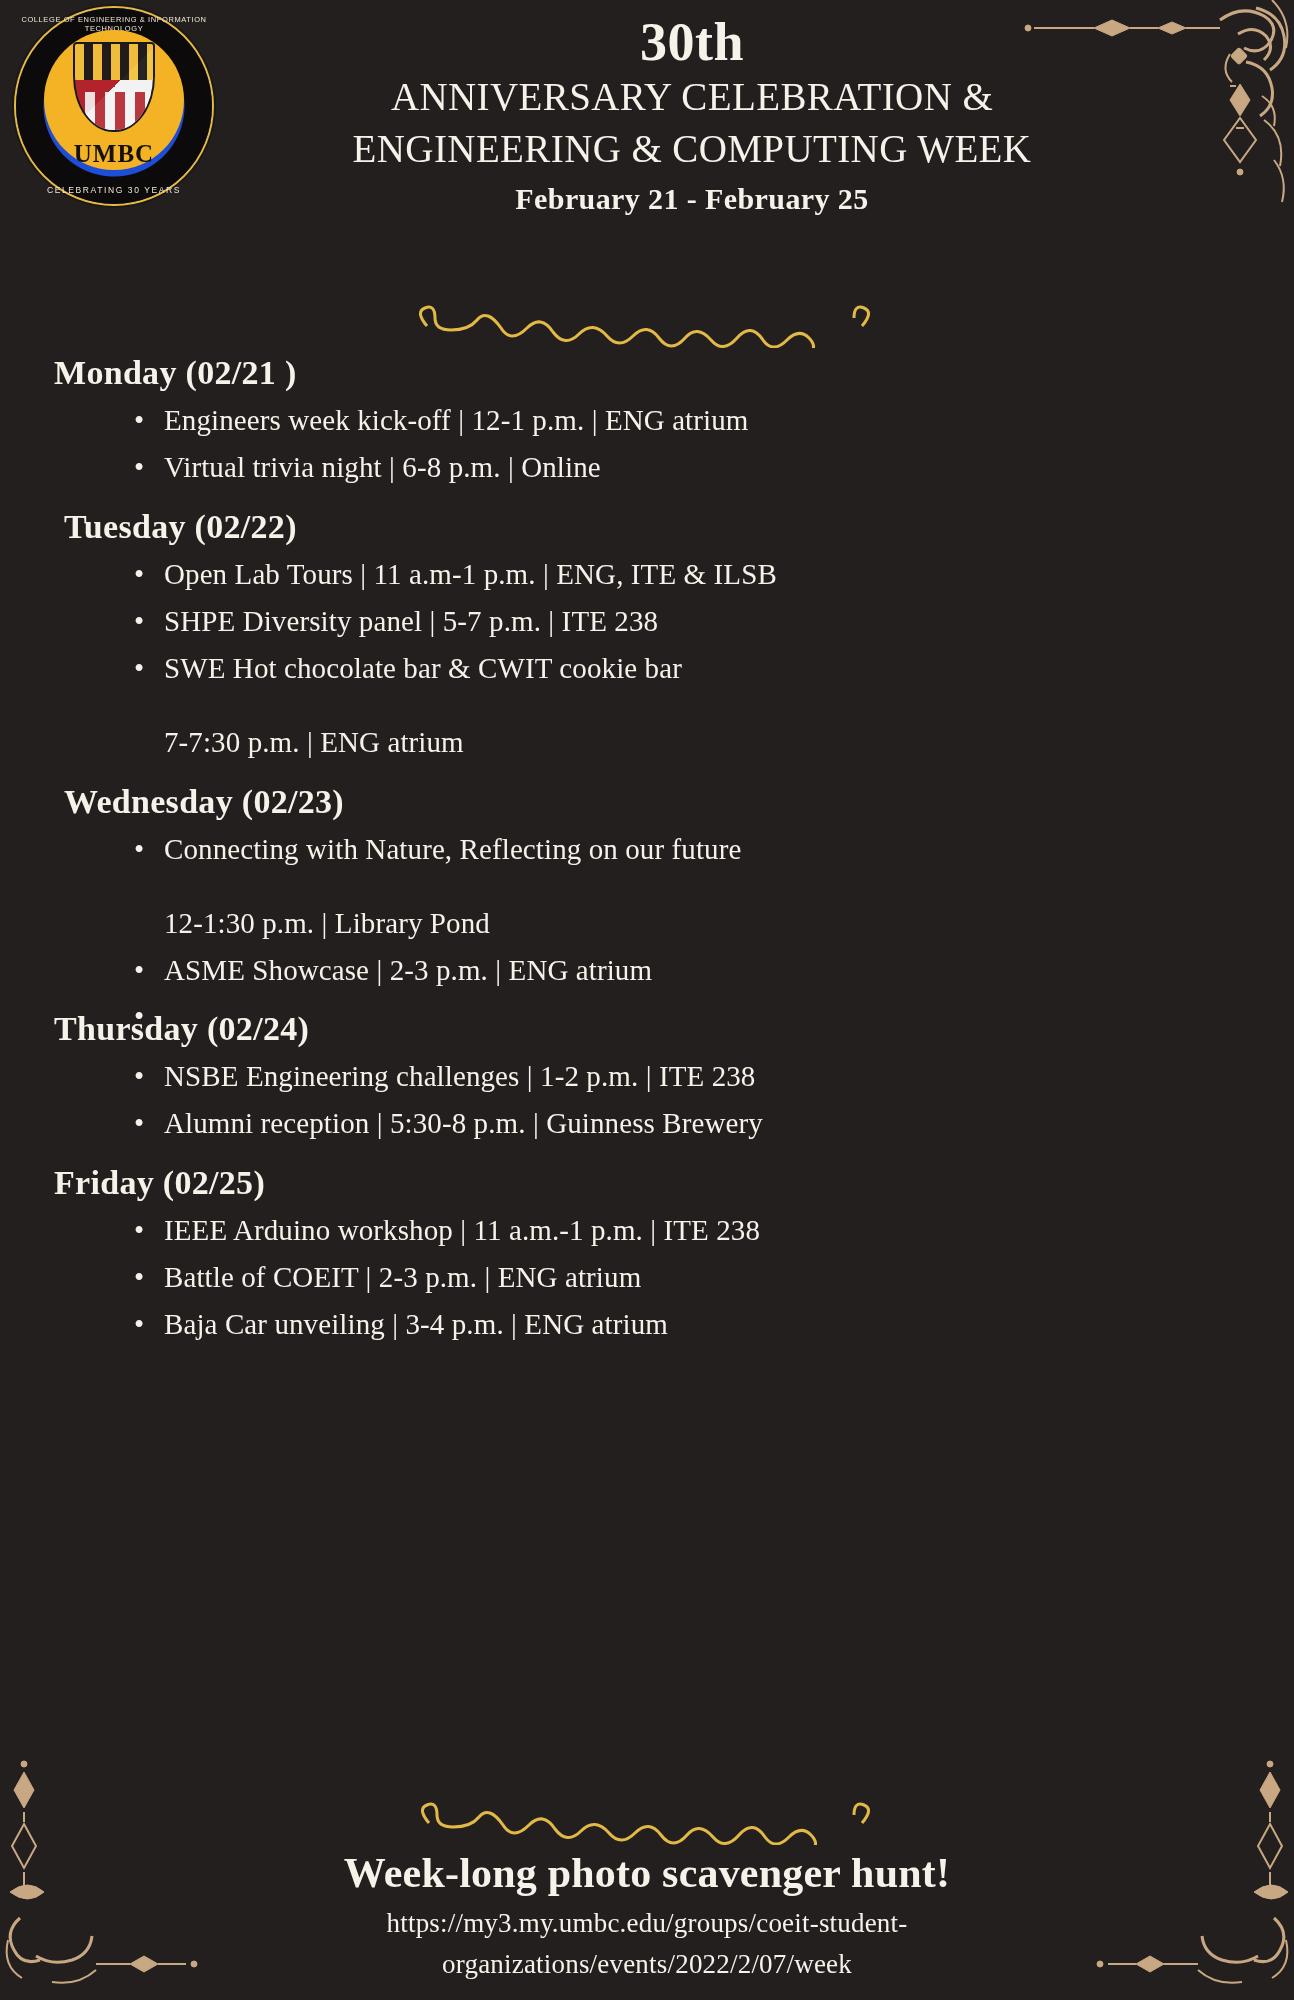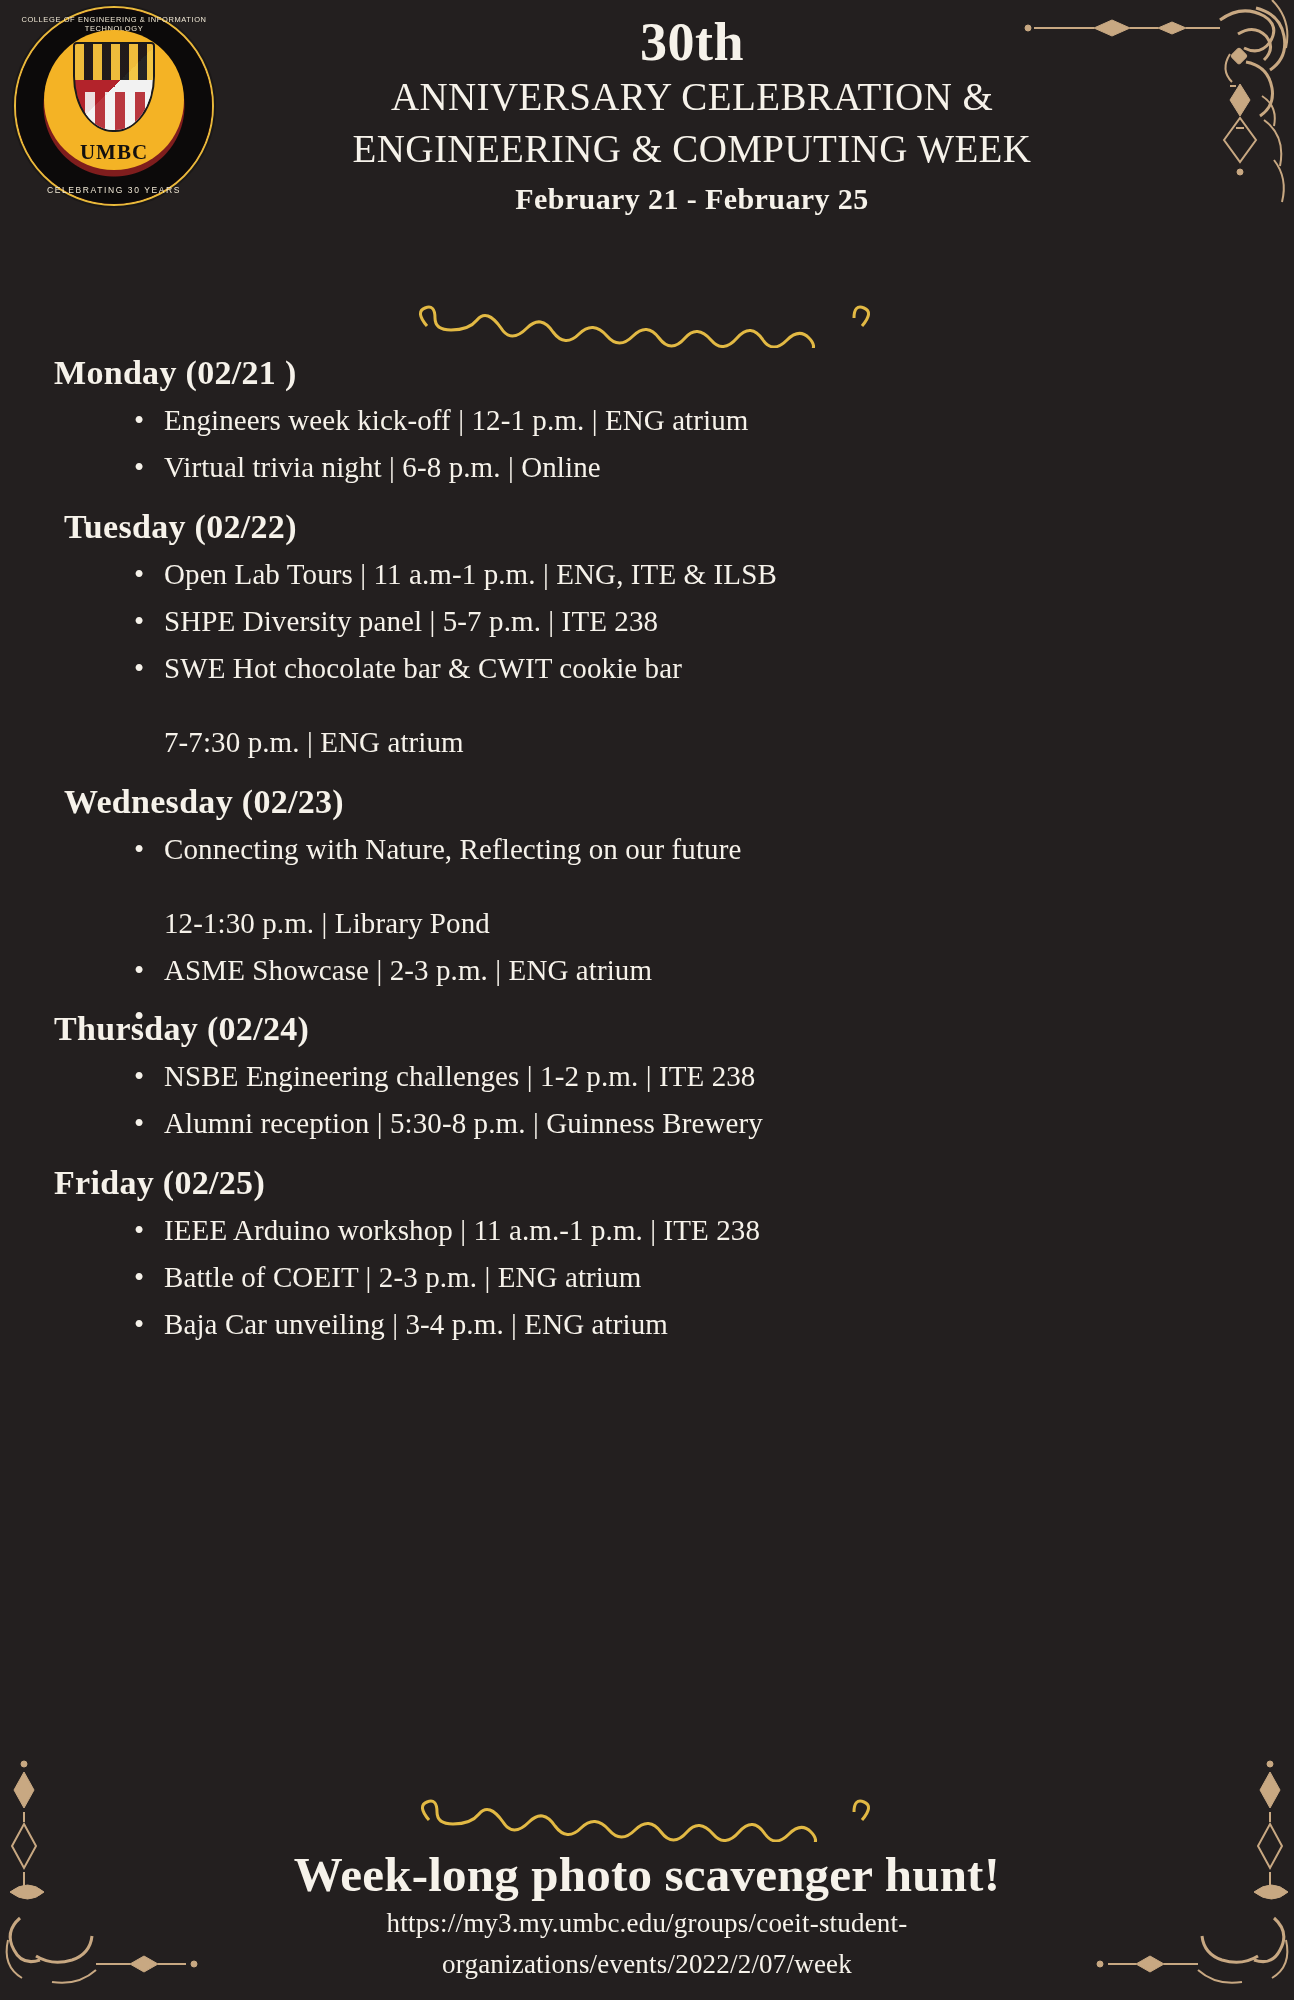--- a/index.html
+++ b/index.html
@@ -27,21 +27,21 @@
     position: relative;
     height: 310px;
   }
   .seal {
     position: absolute;
     left: 14px;
     top: 6px;
     width: 196px;
     height: 196px;
     border-radius: 50%;
-    background: #7f1d1d;
+    background: #1d4ed8;
     border: 2px solid #e8b93a;
     box-shadow: 0 0 0 2px #1b1818;
   }
   .seal .ring-text {
     position: absolute;
     inset: 0;
     border-radius: 50%;
     background:
       radial-gradient(circle at 50% 50%, rgba(0,0,0,0) 70px, #0c0a0a 71px, #0c0a0a 100px);
   }
@@ -83,21 +83,21 @@
     position: absolute;
     left: 0; bottom: 0;
     width: 100%; height: 44%;
     background:
       repeating-linear-gradient(90deg, #b3232b 0 10px, #f4f4f4 10px 20px);
     opacity: .9;
   }
   .seal .umbc {
     font-family: "Liberation Serif", serif;
     font-weight: bold;
-    font-size: 21px;
+    font-size: 25px;
     letter-spacing: 1px;
     color: #14110f;
     margin-top: 8px;
   }
   .seal .arc-top, .seal .arc-bot {
     position: absolute;
     width: 100%;
     text-align: center;
     color: #efe7d4;
     font-family: "Liberation Sans", sans-serif;
@@ -219,23 +219,24 @@
     position: absolute;
     left: 0;
     right: 0;
     bottom: 16px;
     text-align: center;
   }
   .footer .divider2 {
     height: 50px;
   }
   .hunt {
-    font-size: 49px;
+    font-size: 42px;
     font-weight: bold;
     letter-spacing: .2px;
+    margin-bottom: 6px;
   }
   .url {
     font-size: 27px;
     line-height: 1.5;
     letter-spacing: .2px;
   }
   .url span { display: block; }
 </style>
 </head>
 <body>

